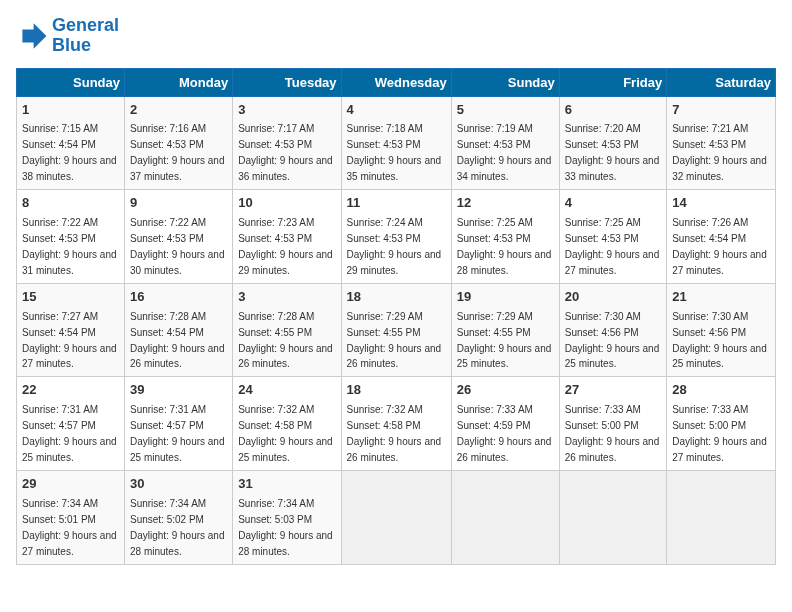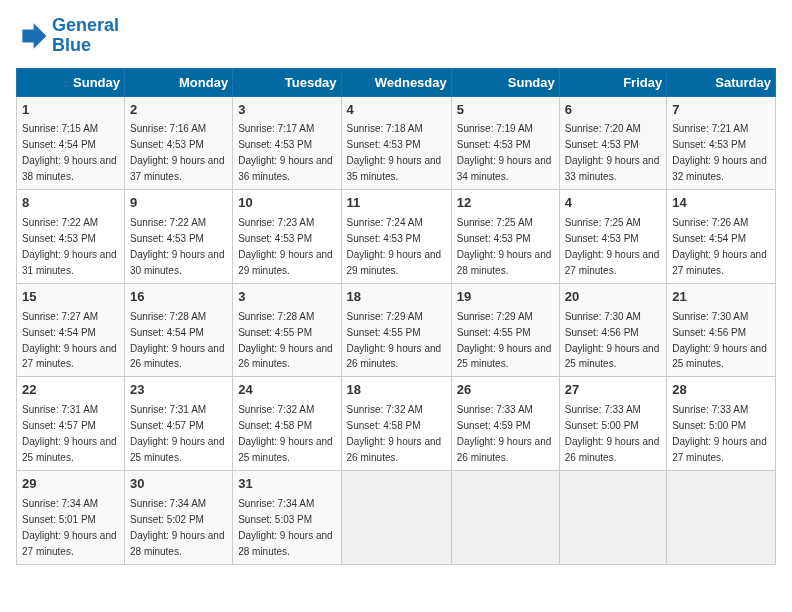--- a/index.html
+++ b/index.html
@@ -144,21 +144,21 @@
         <td><span class="day-num">15</span><span class="day-detail">Sunrise: 7:27 AM<br>Sunset: 4:54 PM<br>Daylight: 9 hours and 27 minutes.</span></td>
         <td><span class="day-num">16</span><span class="day-detail">Sunrise: 7:28 AM<br>Sunset: 4:54 PM<br>Daylight: 9 hours and 26 minutes.</span></td>
         <td><span class="day-num">3</span><span class="day-detail">Sunrise: 7:28 AM<br>Sunset: 4:55 PM<br>Daylight: 9 hours and 26 minutes.</span></td>
         <td><span class="day-num">18</span><span class="day-detail">Sunrise: 7:29 AM<br>Sunset: 4:55 PM<br>Daylight: 9 hours and 26 minutes.</span></td>
         <td><span class="day-num">19</span><span class="day-detail">Sunrise: 7:29 AM<br>Sunset: 4:55 PM<br>Daylight: 9 hours and 25 minutes.</span></td>
         <td><span class="day-num">20</span><span class="day-detail">Sunrise: 7:30 AM<br>Sunset: 4:56 PM<br>Daylight: 9 hours and 25 minutes.</span></td>
         <td><span class="day-num">21</span><span class="day-detail">Sunrise: 7:30 AM<br>Sunset: 4:56 PM<br>Daylight: 9 hours and 25 minutes.</span></td>
       </tr>
       <tr>
         <td><span class="day-num">22</span><span class="day-detail">Sunrise: 7:31 AM<br>Sunset: 4:57 PM<br>Daylight: 9 hours and 25 minutes.</span></td>
-        <td><span class="day-num">23</span><span class="day-detail">Sunrise: 7:31 AM<br>Sunset: 4:57 PM<br>Daylight: 9 hours and 25 minutes.</span></td>
+        <td><span class="day-num">39</span><span class="day-detail">Sunrise: 7:31 AM<br>Sunset: 4:57 PM<br>Daylight: 9 hours and 25 minutes.</span></td>
         <td><span class="day-num">24</span><span class="day-detail">Sunrise: 7:32 AM<br>Sunset: 4:58 PM<br>Daylight: 9 hours and 25 minutes.</span></td>
         <td><span class="day-num">18</span><span class="day-detail">Sunrise: 7:32 AM<br>Sunset: 4:58 PM<br>Daylight: 9 hours and 26 minutes.</span></td>
         <td><span class="day-num">26</span><span class="day-detail">Sunrise: 7:33 AM<br>Sunset: 4:59 PM<br>Daylight: 9 hours and 26 minutes.</span></td>
         <td><span class="day-num">27</span><span class="day-detail">Sunrise: 7:33 AM<br>Sunset: 5:00 PM<br>Daylight: 9 hours and 26 minutes.</span></td>
         <td><span class="day-num">28</span><span class="day-detail">Sunrise: 7:33 AM<br>Sunset: 5:00 PM<br>Daylight: 9 hours and 27 minutes.</span></td>
       </tr>
       <tr>
         <td><span class="day-num">29</span><span class="day-detail">Sunrise: 7:34 AM<br>Sunset: 5:01 PM<br>Daylight: 9 hours and 27 minutes.</span></td>
         <td><span class="day-num">30</span><span class="day-detail">Sunrise: 7:34 AM<br>Sunset: 5:02 PM<br>Daylight: 9 hours and 28 minutes.</span></td>
         <td><span class="day-num">31</span><span class="day-detail">Sunrise: 7:34 AM<br>Sunset: 5:03 PM<br>Daylight: 9 hours and 28 minutes.</span></td>

